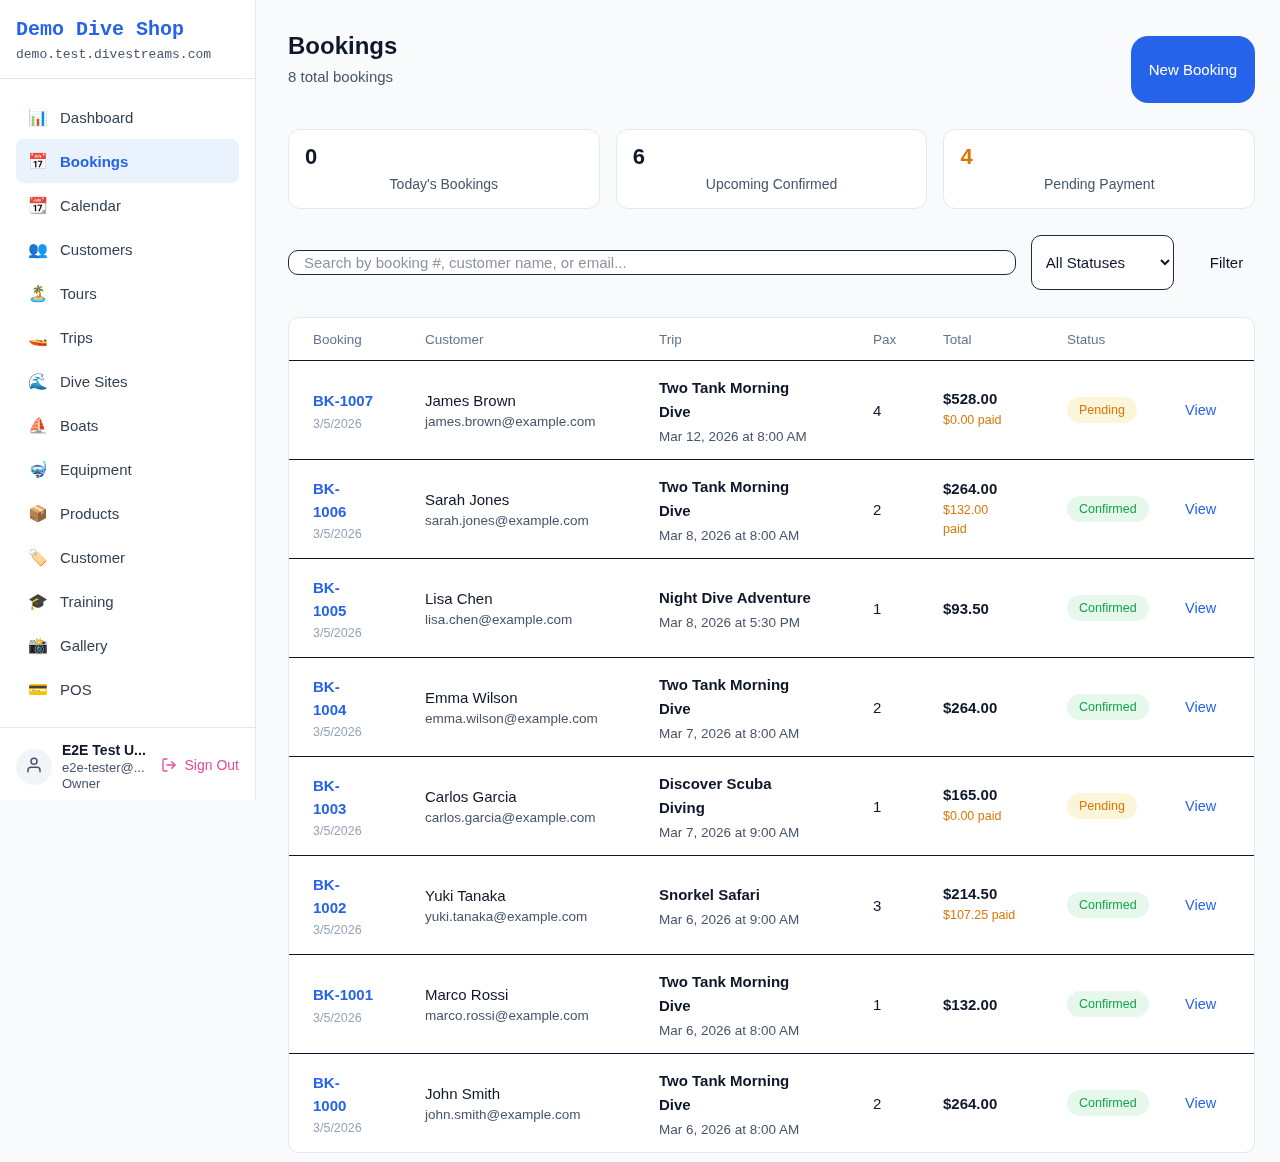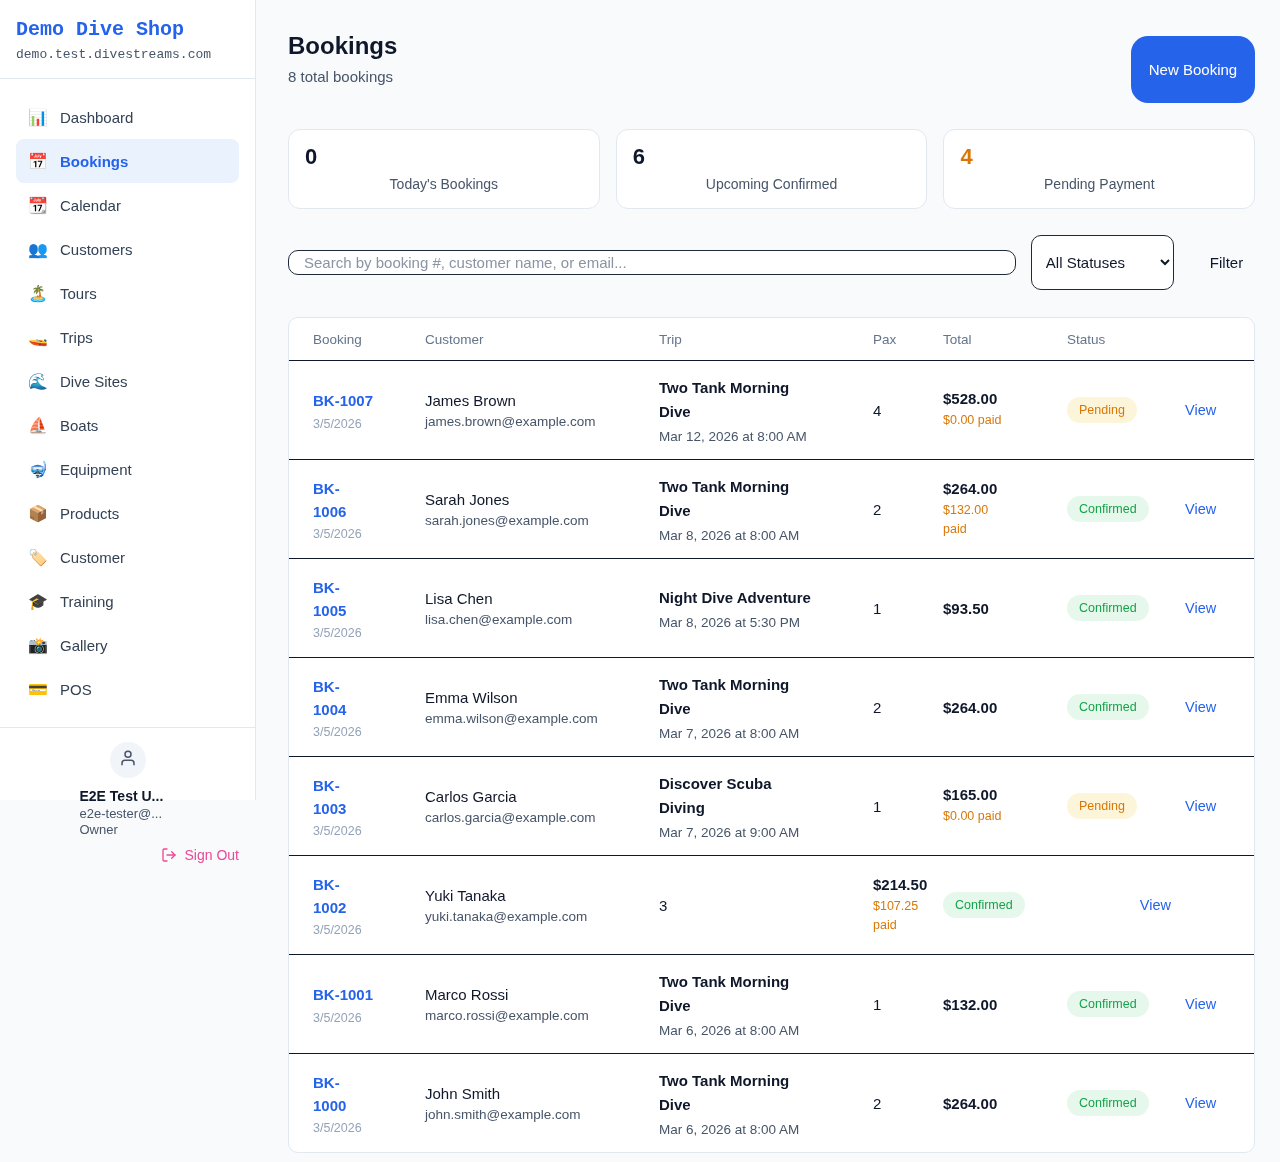--- a/index.html
+++ b/index.html
@@ -24,21 +24,21 @@
   .nav { padding:16px 16px; flex:1; }
   .nav-item {
     display:flex; align-items:center; gap:12px;
     height:44px; padding:0 12px; border-radius:8px;
     font-size:15px; color:#334155; cursor:pointer;
   }
   .nav-item.active { background:var(--active-nav-bg,#eaf2fe); color:var(--primary,#2563eb); font-weight:600; }
   .nav-icon { width:20px; font-size:16px; text-align:center; flex-shrink:0; }
   .side-footer {
     border-top:1px solid var(--border,#e2e8f0);
-    padding:14px 16px; display:flex; align-items:center; gap:10px;flex-direction:column;
+    padding:14px 16px; display:flex; align-items:center; gap:10px;
   }
   .avatar {
     width:36px; height:36px; border-radius:50%; background:#f1f5f9;
     display:flex; align-items:center; justify-content:center; color:#475569; flex-shrink:0;
   }
   .user-block { min-width:0; width:96px; }
   .user-name { font-size:14px; font-weight:700; color:var(--dark-text,#0f172a); white-space:nowrap; }
   .user-email { font-size:13px; color:var(--muted-text,#475569); margin-top:2px; white-space:nowrap; }
   .user-role { font-size:13px; color:var(--muted-text,#475569); margin-top:1px; }
   .sign-out {
@@ -409,20 +409,24 @@
   <div class="tgrid trow">
     <div class="cell">
       <a class="cell-id-link">BK-
 1002</a>
       <div class="cell-id-date">3/5/2026</div>
     </div>
     <div class="cell">
       <div class="cust-name">Yuki Tanaka</div>
       <div class="cust-email">yuki.tanaka@example.com</div>
     </div>
+    <div class="cell">
+      <div class="trip-name">Snorkel Safari</div>
+      <div class="trip-date">Mar 6, 2026 at 9:00 AM</div>
+    </div>
     <div class="cell pax">3</div>
     <div class="cell">
       <div class="total-amt">$214.50</div>
       <div class="total-paid">$107.25 paid</div>
     </div>
     <div class="cell">
       <span class="badge badge--confirmed">Confirmed</span>
     </div>
     <div class="cell view-cell">
       <a class="view-link">View</a>

